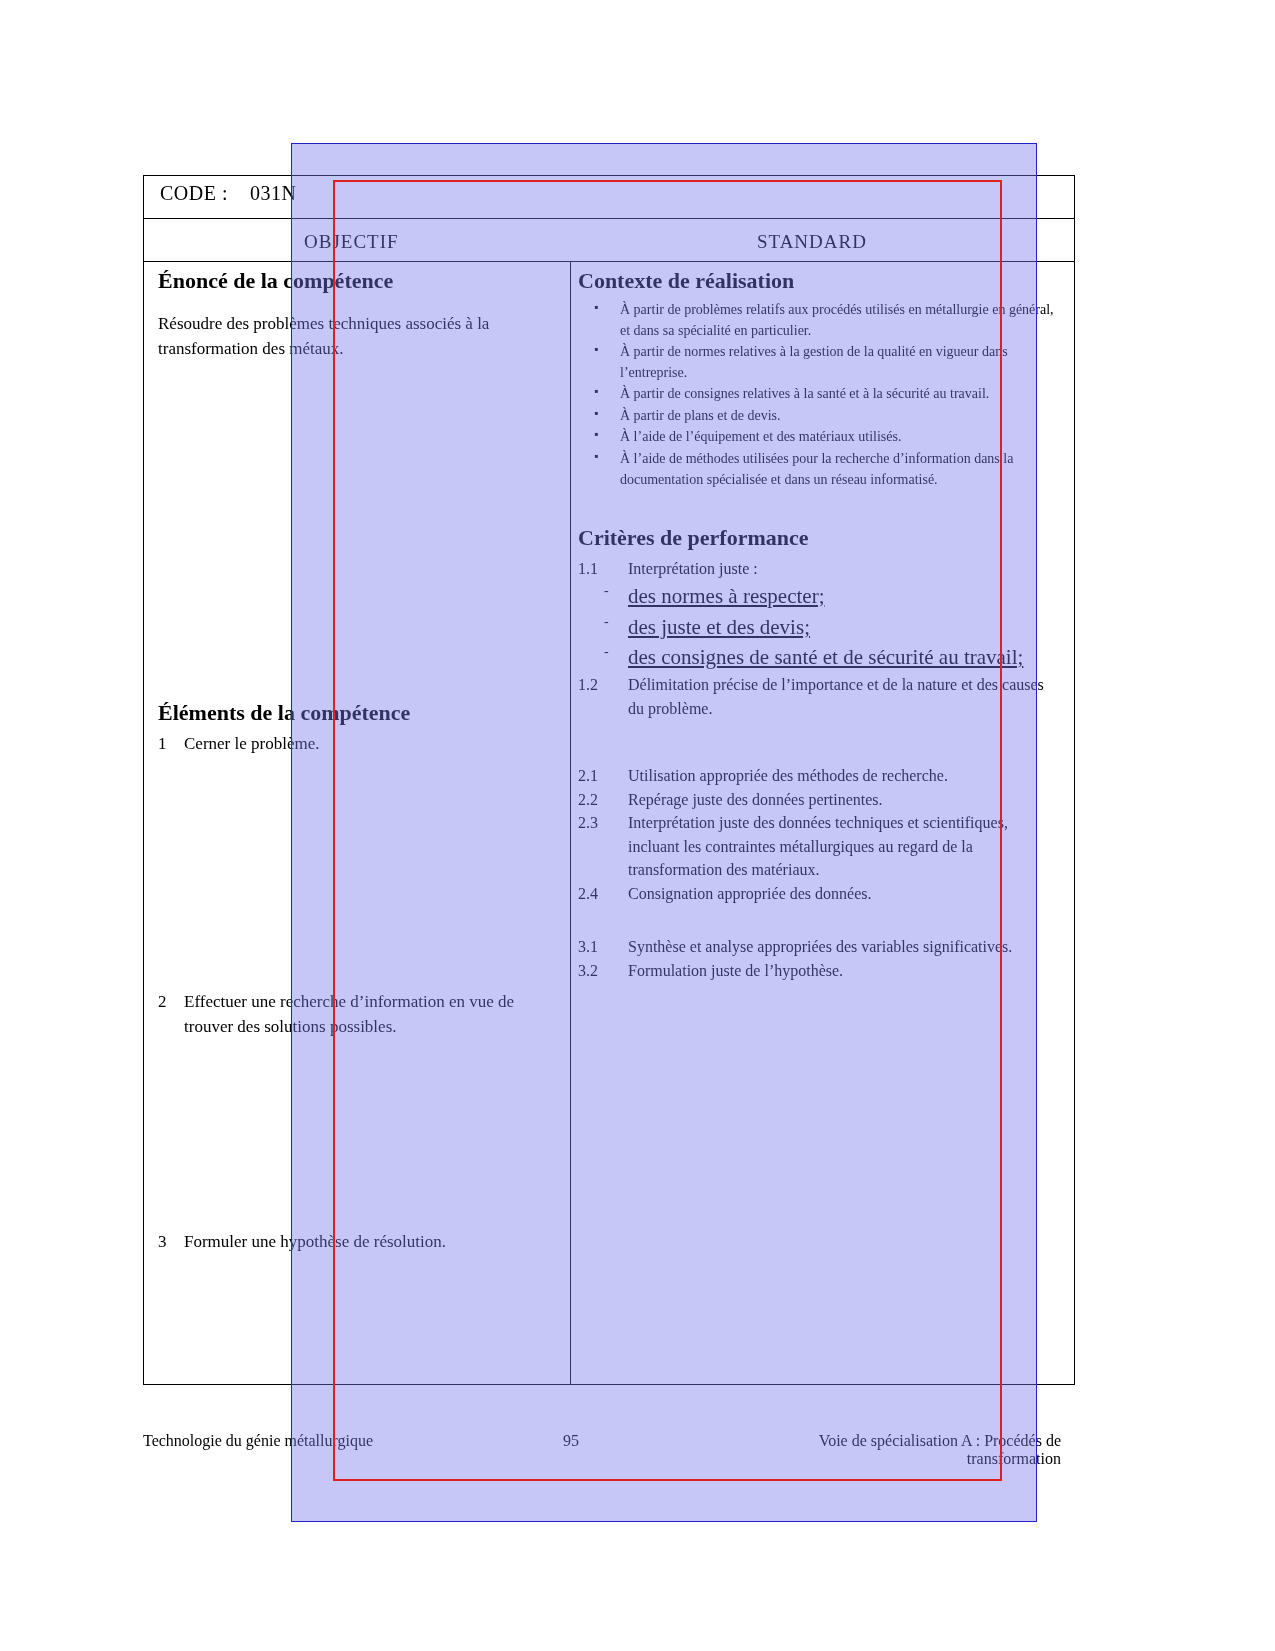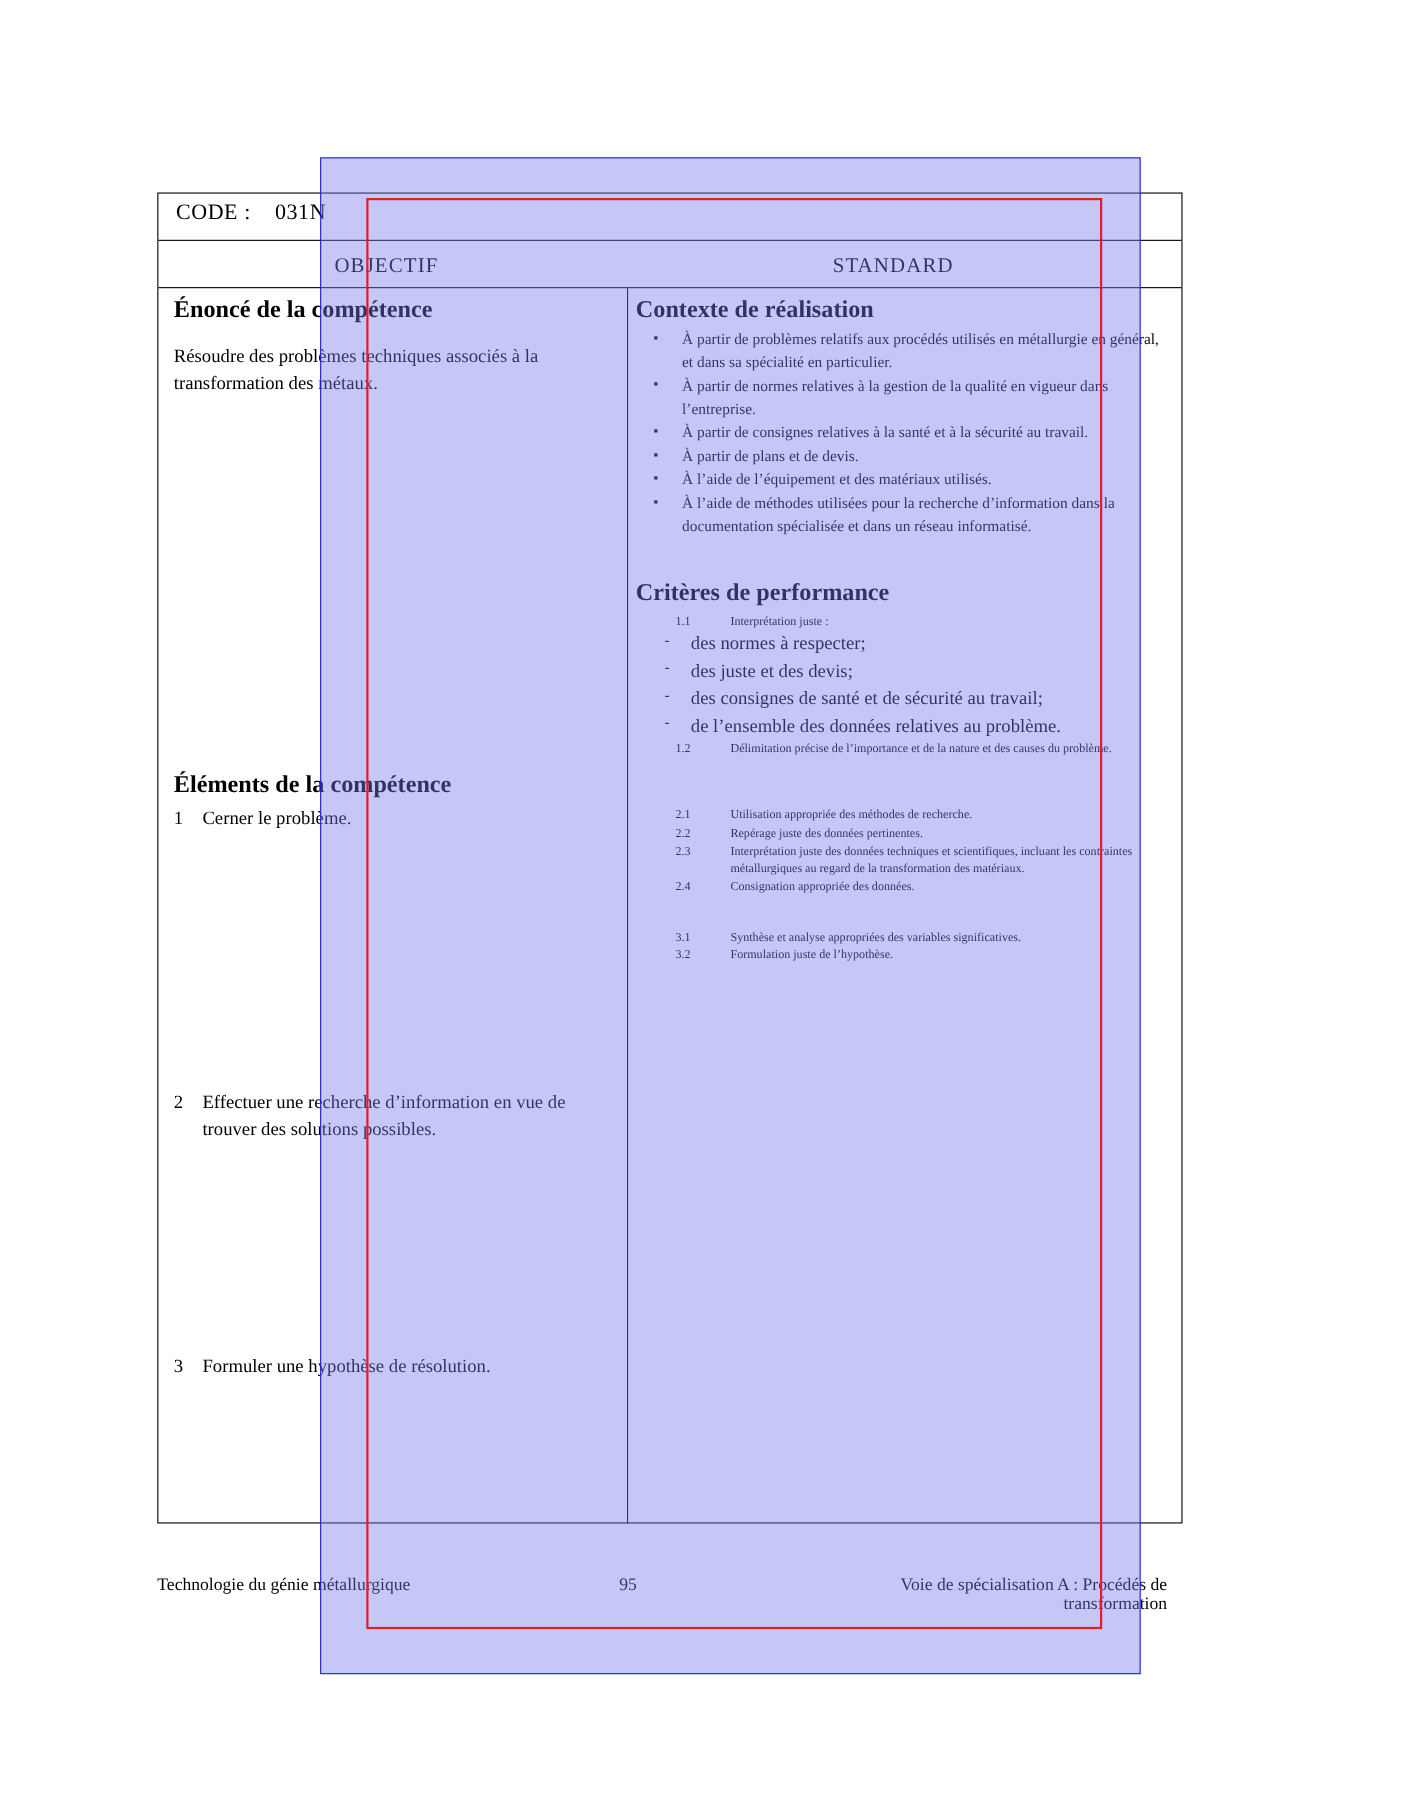--- a/index.html
+++ b/index.html
@@ -129,22 +129,23 @@
     font-size: 12px;
   }
   ul.sub-bullets {
     list-style: none;
     margin: 0;
     padding: 0;
   }
   ul.sub-bullets > li {
     position: relative;
     padding-left: 50px;
-    font-size: 17px;
-    line-height: 1.47;
+    font-size: 21px;
+    line-height: 1.47;
+    text-decoration: underline;
   }
   ul.sub-bullets > li::before {
     content: "\2010";
     position: absolute;
     left: 26px;
     top: 0;
     font-size: 14px;
   }
 
   .elem-row {
@@ -154,23 +155,22 @@
   }
   .elem-num {
     width: 26px;
     flex: 0 0 26px;
   }
   .elem-txt {
     flex: 1;
   }
   .crit-row {
     display: flex;
-    font-size: 11px;
-    line-height: 1.47;
-    margin-left: 36px;
+    font-size: 16px;
+    line-height: 1.47;
   }
   .crit-num {
     width: 50px;
     flex: 0 0 50px;
   }
   .crit-txt {
     flex: 1;
   }
 
   .spacer-lg { height: 34px; }
@@ -265,21 +265,20 @@
     <div class="sec-title">Critères de performance</div>
 
     <div class="crit-row">
       <div class="crit-num">1.1</div>
       <div class="crit-txt">Interprétation juste :</div>
     </div>
     <ul class="sub-bullets">
       <li>des normes à respecter;</li>
       <li>des juste et des devis;</li>
       <li>des consignes de santé et de sécurité au travail;</li>
-      <li>de l’ensemble des données relatives au problème.</li>
     </ul>
 
     <div class="crit-row">
       <div class="crit-num">1.2</div>
       <div class="crit-txt">Délimitation précise de l’importance et de la nature et des causes du problème.</div>
     </div>
 
     <div style="height:44px"></div>
 
     <div class="crit-row">

